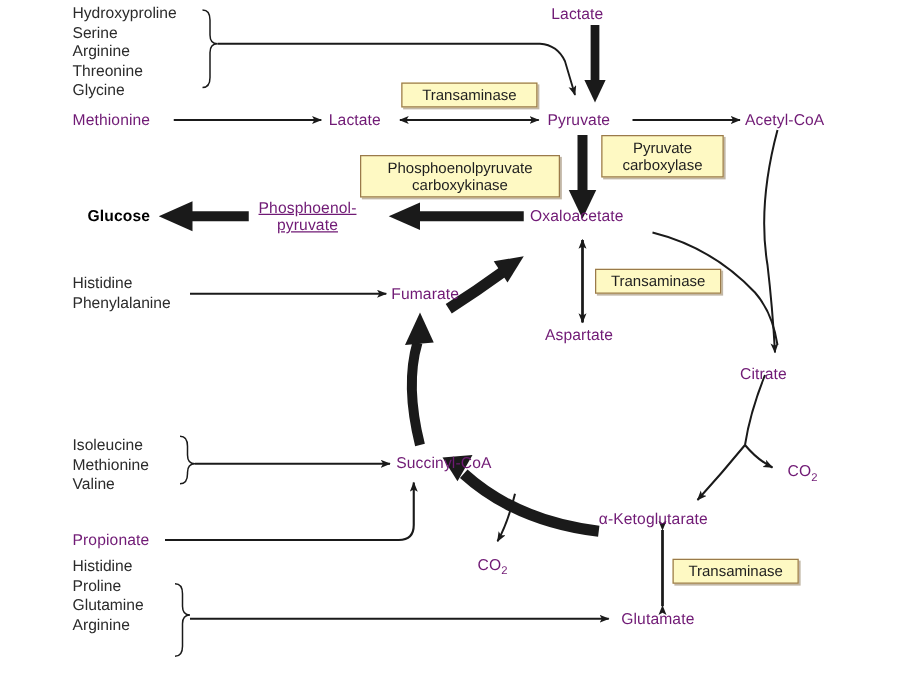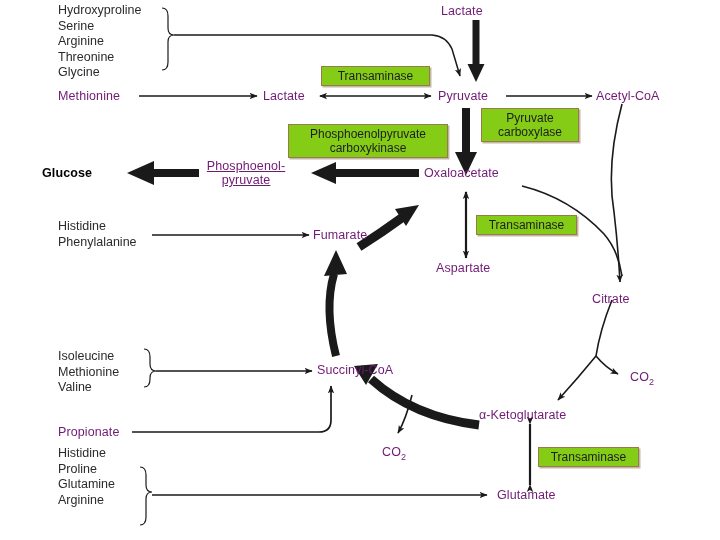--- a/index.html
+++ b/index.html
@@ -6,21 +6,21 @@
   body{width:720px;height:540px;overflow:hidden;
        font-family:"Liberation Sans","DejaVu Sans",sans-serif;
        color:#1a1a1a;position:relative;}
   #stage{position:relative;width:720px;height:540px;margin-left:14px;}
   svg#wires{position:absolute;left:0;top:0;width:720px;height:540px;}
   .lbl{position:absolute;font-size:12.5px;line-height:14px;color:#701a75;
        white-space:nowrap;letter-spacing:.1px;}
   .lbl.bold{font-weight:bold;color:#000;}
   .lbl.ctr{text-align:center;text-decoration:underline;}
   .grp{position:absolute;font-size:12.5px;line-height:15.5px;color:#2b2b2b;white-space:nowrap;}
-  .ebox{position:absolute;background:#84cc16;border:1px solid #9a7a4a;
+  .ebox{position:absolute;background:#fef9c3;border:1px solid #9a7a4a;
         box-shadow:1.5px 1.5px 0 rgba(120,95,60,.45);
         font-size:12px;line-height:13.5px;color:#1e1e1e;text-align:center;
         padding:3px 8px;box-sizing:border-box;white-space:nowrap;}
   .sub{font-size:9px;vertical-align:sub;}
 </style>
 </head>
 <body>
 
 <div id="stage">
 
@@ -121,21 +121,21 @@
   <div class="lbl" style="left:44px;top:89px;">Methionine</div>
 
   <div class="lbl" style="left:427px;top:4px;">Lactate</div>
 
   <div class="lbl" style="left:249px;top:89px;">Lactate</div>
 
   <div class="lbl" style="left:424px;top:89px;">Pyruvate</div>
 
   <div class="lbl" style="left:582px;top:89px;">Acetyl-CoA</div>
 
-  <div class="lbl bold" style="left:28px;top:166px;text-align:right;">Glucose</div>
+  <div class="lbl bold" style="left:56px;top:166px;text-align:right;">Glucose</div>
 
   <div class="lbl ctr" style="left:189px;top:159px;width:86px;">
     <div>Phosphoenol-</div>
     <div>pyruvate</div>
   </div>
 
   <div class="lbl" style="left:410px;top:166px;">Oxaloacetate</div>
 
   <div class="grp" style="left:44px;top:219px;">
     <div>Histidine</div>

